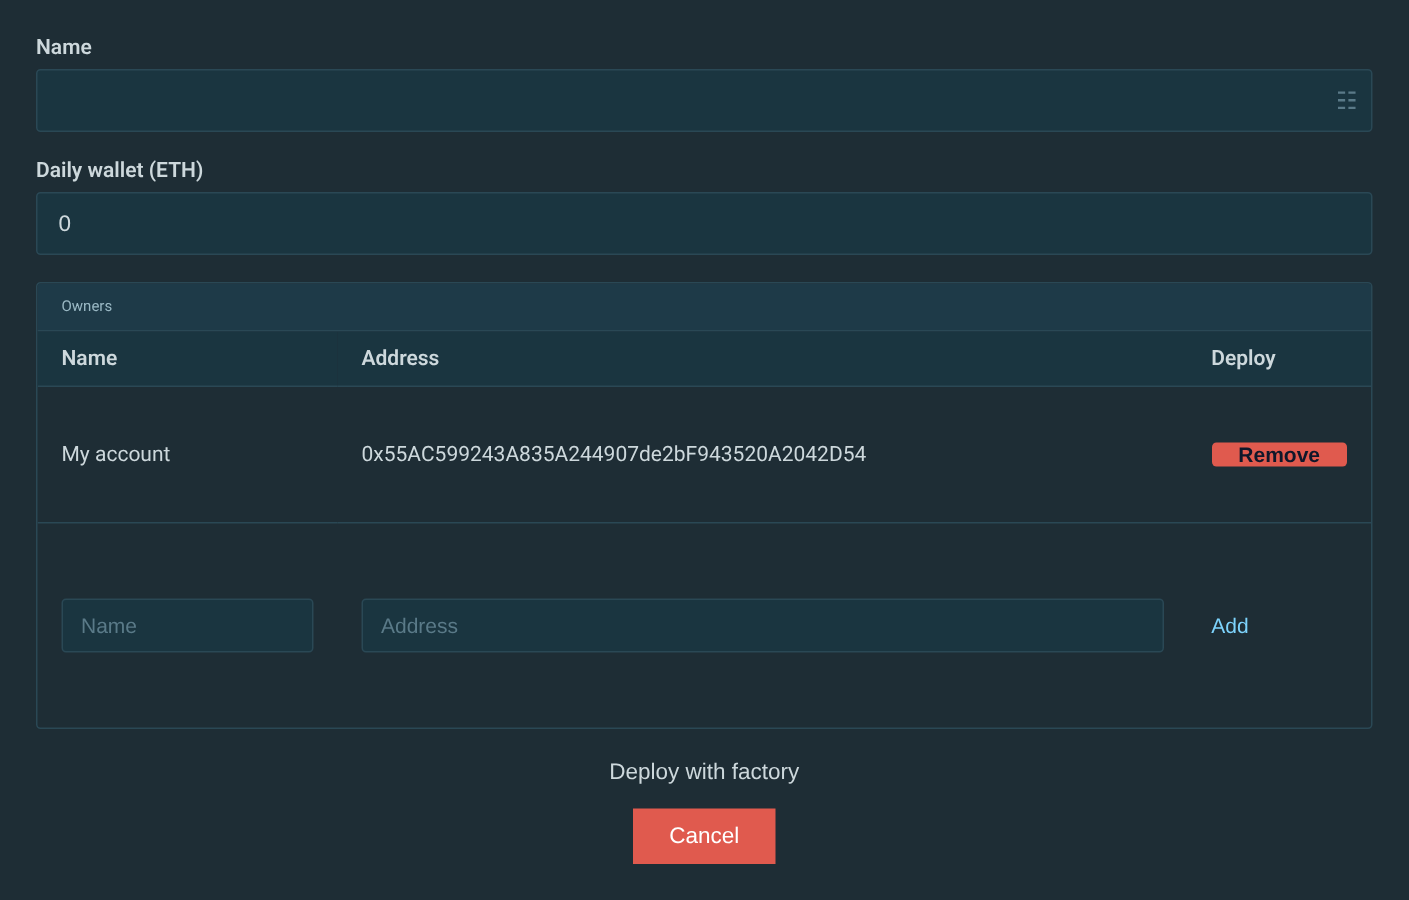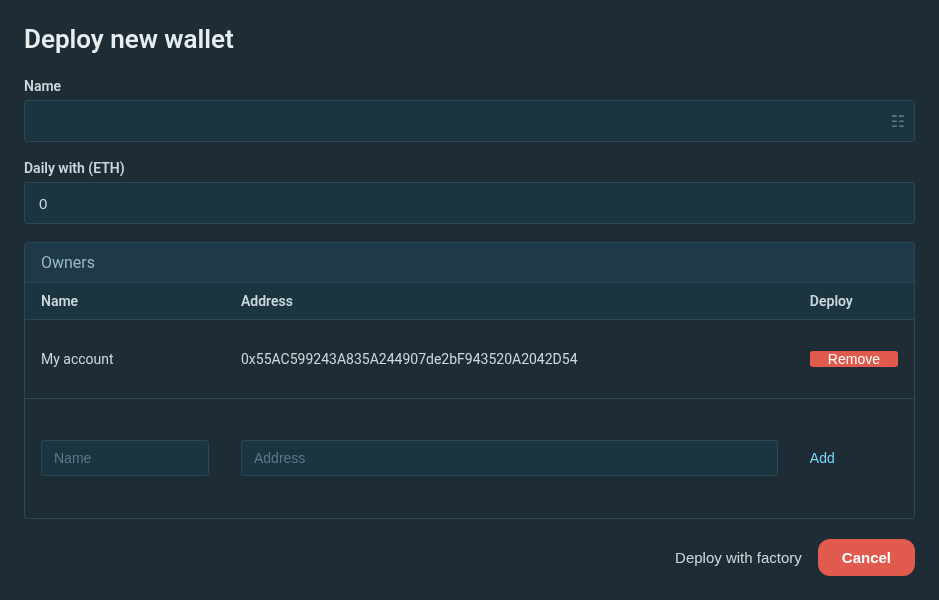--- a/index.html
+++ b/index.html
@@ -75,21 +75,21 @@
       overflow: hidden;
       margin-bottom: 0;
       flex: 1;
       display: flex;
       flex-direction: column;
     }
 
     .owners-header {
       background-color: #1e3a48;
       padding: 10px 16px;
-      font-size: 16px;
+      font-size: 10px;
       color: #9ab8c4;
       border-bottom: 1px solid #2a4855;
     }
 
     .owners-table {
       width: 100%;
       border-collapse: collapse;
       flex: 1;
     }
 
@@ -130,27 +130,27 @@
       width: auto;
     }
 
     .col-action {
       width: 120px;
       text-align: left;
     }
 
     .btn-remove {
       background-color: #e05a4e;
-      color: #ffffff;
+      color: #0f172a;
       border: none;
       border-radius: 3px;
       padding: 0 18px;
       font-size: 14px;
       cursor: pointer;
-      font-weight: 400;
+      font-weight: 700;
     }
 
     .input-cell {
       padding: 6px 16px;
     }
 
     .table-input {
       width: 100%;
       background-color: #1a3540;
       border: 1px solid #2a4855;
@@ -175,60 +175,60 @@
       padding: 0;
     }
 
     .footer-actions {
       display: flex;
       justify-content: flex-end;
       align-items: center;
       gap: 16px;
       padding-top: 20px;
       margin-top: auto;
+      flex-direction: column;
     }
 
     .btn-deploy-factory {
       background-color: transparent;
       color: #cdd8dc;
       border: none;
       font-size: 15px;
       cursor: pointer;
       padding: 0;
     }
 
     .btn-cancel {
       background-color: #e05a4e;
       color: #fff;
       border: none;
-      border-radius: 12px;
+      border-radius: 0;
       padding: 10px 24px;
       font-size: 15px;
       cursor: pointer;
-      font-weight: 700;
+      font-weight: 400;
     }
   </style>
 </head>
 <body>
 
 <div class="page-container">
 
-  <h1 class="page-title">Deploy new wallet</h1>
 
   <div class="form-group">
     <label class="form-label">Name</label>
     <div class="name-input-wrapper">
       <input class="form-input" type="text" value="" style="">
       <span class="name-input-icon">☷</span>
     </div>
   </div>
 
 
   <div class="form-group">
-    <label class="form-label">Daily with (ETH)</label>
+    <label class="form-label">Daily wallet (ETH)</label>
     <input class="form-input" type="text" value="0" style="">
   </div>
 
   <div class="owners-section">
     <div class="owners-header">Owners</div>
     <table class="owners-table">
       <thead>
         <tr>
           <th class="col-name">Name</th>
           <th class="col-address">Address</th>

